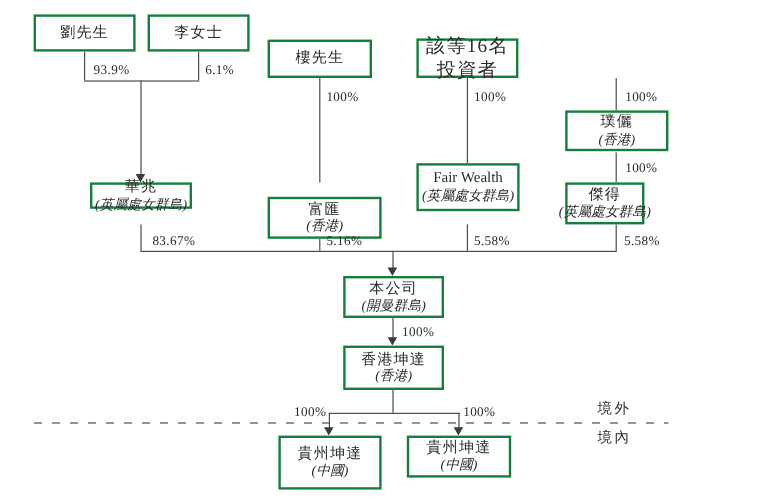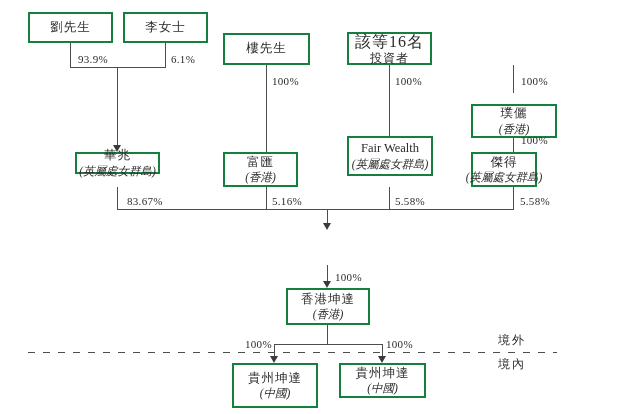--- a/index.html
+++ b/index.html
@@ -40,45 +40,49 @@
     <div class="node-name">劉先生</div>
   </div>
   <div class="node" style="left:223px;top:33px;width:87px;height:32px">
     <div class="node-name">樓先生</div>
   </div>
   <div class="node" style="left:123px;top:12px;width:85px;height:31px">
     <div class="node-name">李女士</div>
   </div>
   <div class="node" style="left:347px;top:32px;width:85px;height:33px">
     <div class="node-name" style="font-size:16px;line-height:1.2">該等16名</div>
-    <div class="node-name" style="font-size:12px;line-height:1.2">投資者</div>
+    <div class="node-name" style="font-size:16px;line-height:1.2">投資者</div>
   </div>
 
-  <div class="node" style="left:471px;top:104px;width:86px;height:34px">
+  <div class="node" style="left:471px;top:92px;width:86px;height:34px">
     <div class="node-name">璞儷</div>
     <div class="node-sub">(香港)</div>
   </div>
 
   <div class="node" style="left:75px;top:152px;width:85px;height:22px">
     <div class="node-name">華兆</div>
     <div class="node-sub">(英屬處女群島)</div>
   </div>
-  <div class="node" style="left:223px;top:152px;width:75px;height:35px">
+  <div class="node" style="left:223px;top:164px;width:95px;height:35px">
     <div class="node-name">富匯</div>
     <div class="node-sub">(香港)</div>
   </div>
   <div class="node" style="left:347px;top:136px;width:86px;height:40px">
     <div class="node-name" style="letter-spacing:0">Fair Wealth</div>
     <div class="node-sub">(英屬處女群島)</div>
   </div>
   <div class="node" style="left:471px;top:152px;width:66px;height:35px">
     <div class="node-name">傑得</div>
     <div class="node-sub">(英屬處女群島)</div>
   </div>
 
+  <div class="node" style="left:286px;top:230px;width:84px;height:35px">
+    <div class="node-name">本公司</div>
+    <div class="node-sub">(開曼群島)</div>
+  </div>
   <div class="node" style="left:286px;top:288px;width:84px;height:37px">
     <div class="node-name">香港坤達</div>
     <div class="node-sub">(香港)</div>
   </div>
 
   <div class="node" style="left:232px;top:363px;width:86px;height:45px">
     <div class="node-name">貴州坤達</div>
     <div class="node-sub">(中國)</div>
   </div>
   <div class="node" style="left:339px;top:363px;width:87px;height:35px">

